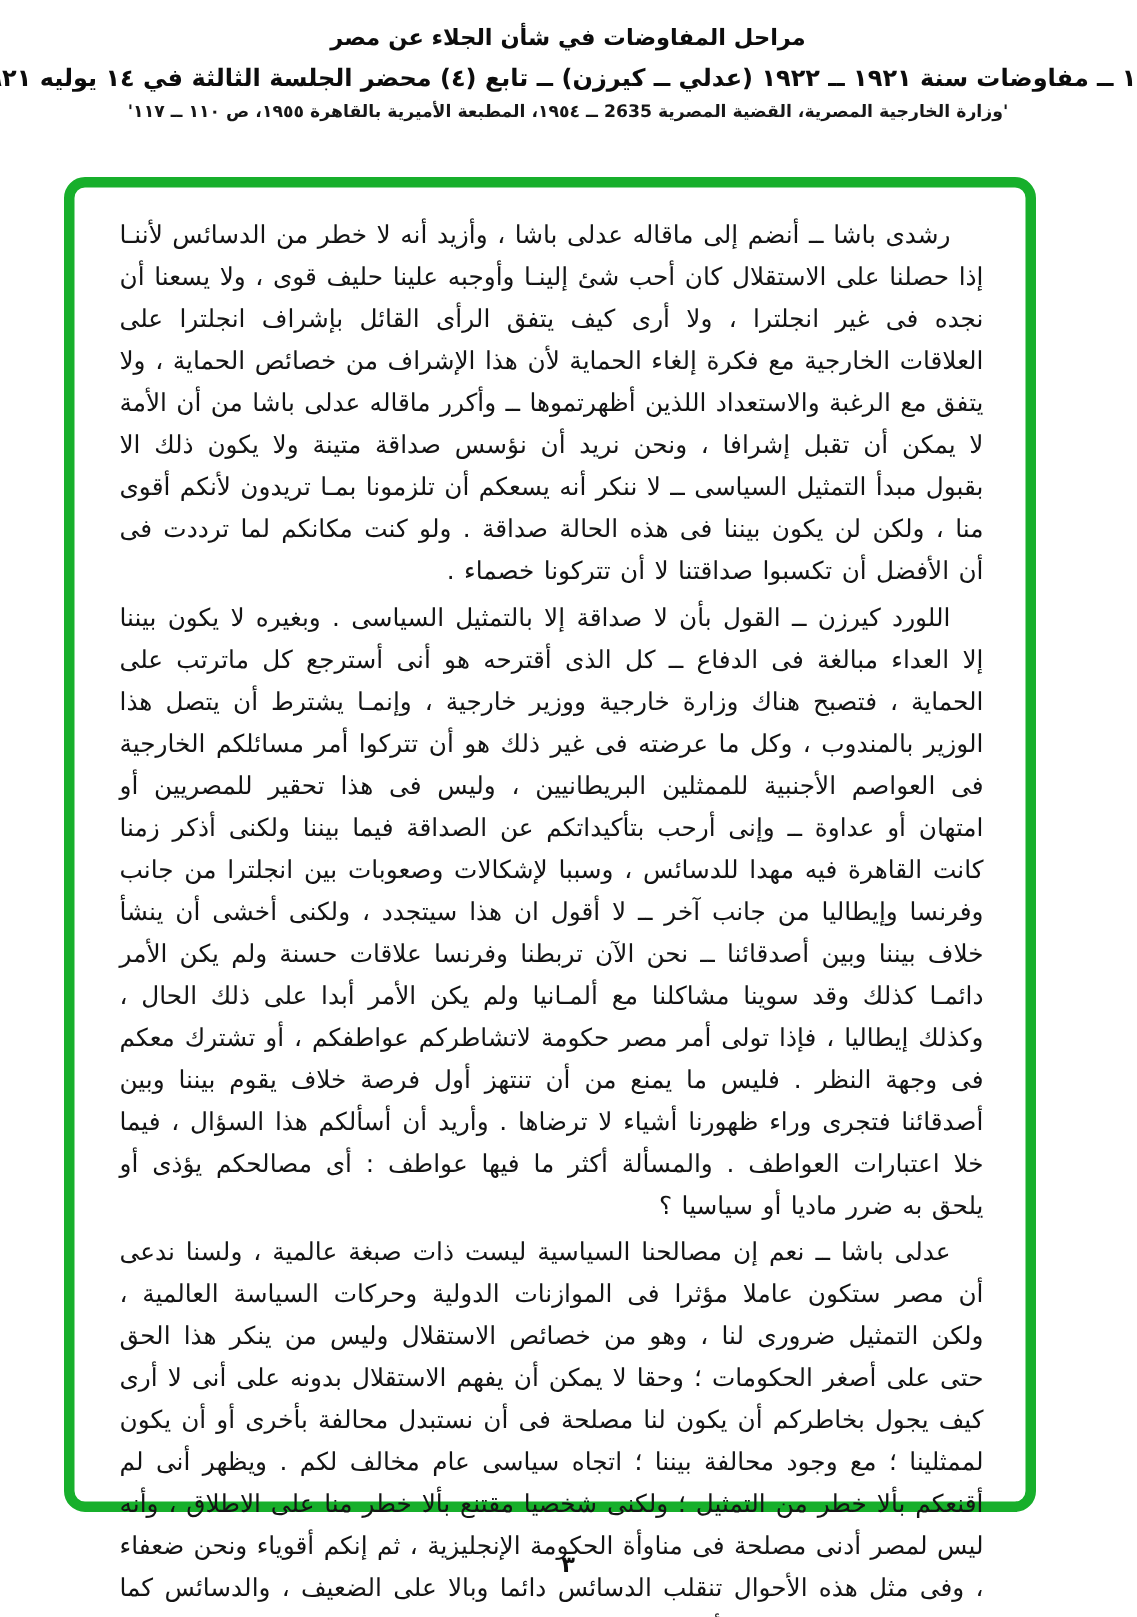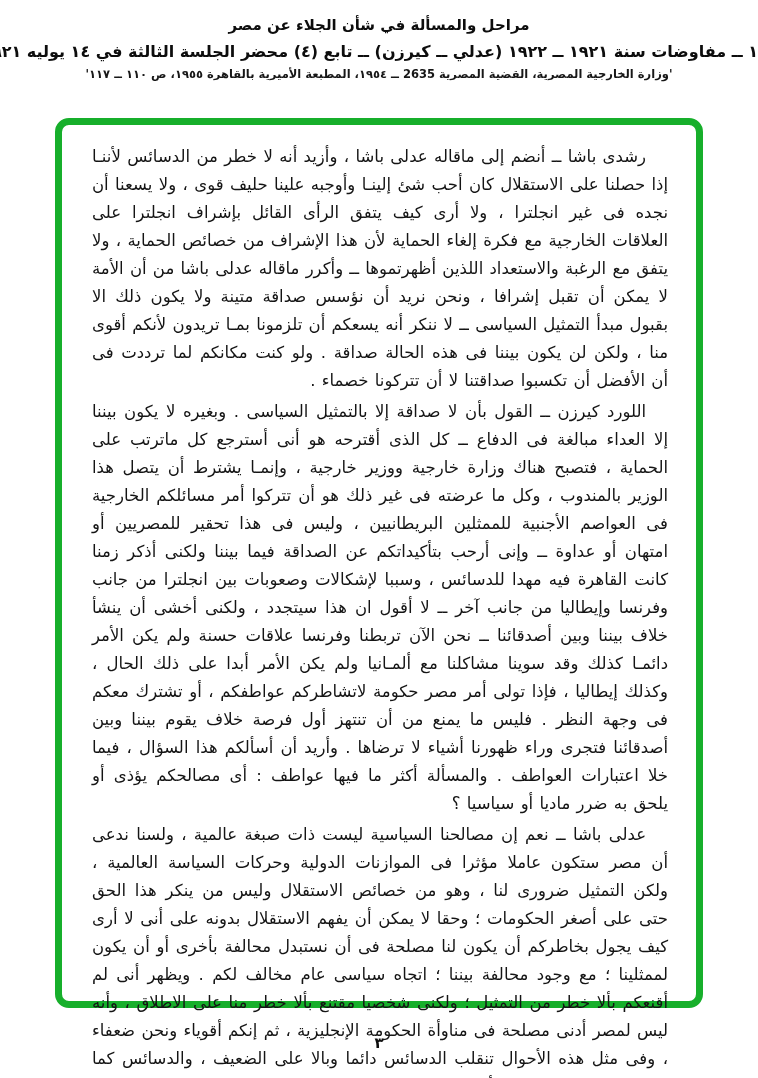--- a/index.html
+++ b/index.html
@@ -37,21 +37,21 @@
   }
   .doc-source {
     margin-top: 6px;
     font-size: 11.5px;
     font-weight: bold;
     color: #171717;
     white-space: nowrap;
   }
   .green-box {
     position: absolute;
-    left: 55px;
+    left: 43px;
     top: 118px;
     width: 648px;
     height: 890px;
     box-sizing: border-box;
     border: 7px solid #17af2b;
     border-radius: 14px;
     padding: 18px 28px 10px 30px;
     background: #ffffff;
   }
   .green-box p {
@@ -73,21 +73,21 @@
     font-weight: bold;
     color: #0d0d0d;
   }
 </style>
 </head>
 <body>
 
 <div class="page">
 
   <div class="header">
-    <div class="doc-title">مراحل والمسألة في شأن الجلاء عن مصر</div>
+    <div class="doc-title">مراحل المفاوضات في شأن الجلاء عن مصر</div>
     <div class="doc-subtitle">١ ــ مفاوضات سنة ١٩٢١ ــ ١٩٢٢ (عدلي ــ كيرزن) ــ تابع (٤) محضر الجلسة الثالثة في ١٤ يوليه ١٩٢١</div>
     <div class="doc-source">'وزارة الخارجية المصرية، القضية المصرية 2635 ــ ١٩٥٤، المطبعة الأميرية بالقاهرة ١٩٥٥، ص ١١٠ ــ ١١٧'</div>
   </div>
 
   <div class="green-box">
     <p>رشدى باشا ــ أنضم إلى ماقاله عدلى باشا ، وأزيد أنه لا خطر من الدسائس لأننـا إذا حصلنا على الاستقلال كان أحب شئ إلينـا وأوجبه علينا حليف قوى ، ولا يسعنا أن نجده فى غير انجلترا ، ولا أرى كيف يتفق الرأى القائل بإشراف انجلترا على العلاقات الخارجية مع فكرة إلغاء الحماية لأن هذا الإشراف من خصائص الحماية ، ولا يتفق مع الرغبة والاستعداد اللذين أظهرتموها ــ وأكرر ماقاله عدلى باشا من أن الأمة لا يمكن أن تقبل إشرافا ، ونحن نريد أن نؤسس صداقة متينة ولا يكون ذلك الا بقبول مبدأ التمثيل السياسى ــ لا ننكر أنه يسعكم أن تلزمونا بمـا تريدون لأنكم أقوى منا ، ولكن لن يكون بيننا فى هذه الحالة صداقة . ولو كنت مكانكم لما ترددت فى أن الأفضل أن تكسبوا صداقتنا لا أن تتركونا خصماء .</p>
     <p>اللورد كيرزن ــ القول بأن لا صداقة إلا بالتمثيل السياسى . وبغيره لا يكون بيننا إلا العداء مبالغة فى الدفاع ــ كل الذى أقترحه هو أنى أسترجع كل ماترتب على الحماية ، فتصبح هناك وزارة خارجية ووزير خارجية ، وإنمـا يشترط أن يتصل هذا الوزير بالمندوب ، وكل ما عرضته فى غير ذلك هو أن تتركوا أمر مسائلكم الخارجية فى العواصم الأجنبية للممثلين البريطانيين ، وليس فى هذا تحقير للمصريين أو امتهان أو عداوة ــ وإنى أرحب بتأكيداتكم عن الصداقة فيما بيننا ولكنى أذكر زمنا كانت القاهرة فيه مهدا للدسائس ، وسببا لإشكالات وصعوبات بين انجلترا من جانب وفرنسا وإيطاليا من جانب آخر ــ لا أقول ان هذا سيتجدد ، ولكنى أخشى أن ينشأ خلاف بيننا وبين أصدقائنا ــ نحن الآن تربطنا وفرنسا علاقات حسنة ولم يكن الأمر دائمـا كذلك وقد سوينا مشاكلنا مع ألمـانيا ولم يكن الأمر أبدا على ذلك الحال ، وكذلك إيطاليا ، فإذا تولى أمر مصر حكومة لاتشاطركم عواطفكم ، أو تشترك معكم فى وجهة النظر . فليس ما يمنع من أن تنتهز أول فرصة خلاف يقوم بيننا وبين أصدقائنا فتجرى وراء ظهورنا أشياء لا ترضاها . وأريد أن أسألكم هذا السؤال ، فيما خلا اعتبارات العواطف . والمسألة أكثر ما فيها عواطف : أى مصالحكم يؤذى أو يلحق به ضرر ماديا أو سياسيا ؟</p>
     <p>عدلى باشا ــ نعم إن مصالحنا السياسية ليست ذات صبغة عالمية ، ولسنا ندعى أن مصر ستكون عاملا مؤثرا فى الموازنات الدولية وحركات السياسة العالمية ، ولكن التمثيل ضرورى لنا ، وهو من خصائص الاستقلال وليس من ينكر هذا الحق حتى على أصغر الحكومات ؛ وحقا لا يمكن أن يفهم الاستقلال بدونه على أنى لا أرى كيف يجول بخاطركم أن يكون لنا مصلحة فى أن نستبدل محالفة بأخرى أو أن يكون لممثلينا ؛ مع وجود محالفة بيننا ؛ اتجاه سياسى عام مخالف لكم . ويظهر أنى لم أقنعكم بألا خطر من التمثيل ؛ ولكنى شخصيا مقتنع بألا خطر منا على الاطلاق ، وأنه ليس لمصر أدنى مصلحة فى مناوأة الحكومة الإنجليزية ، ثم إنكم أقوياء ونحن ضعفاء ، وفى مثل هذه الأحوال تنقلب الدسائس دائما وبالا على الضعيف ، والدسائس كما تقدم لى ذكره ، يقوم بها أى انسان ولا حاجة فيها إلى ممثل سياسى بالذات .</p>
 
   </div>

